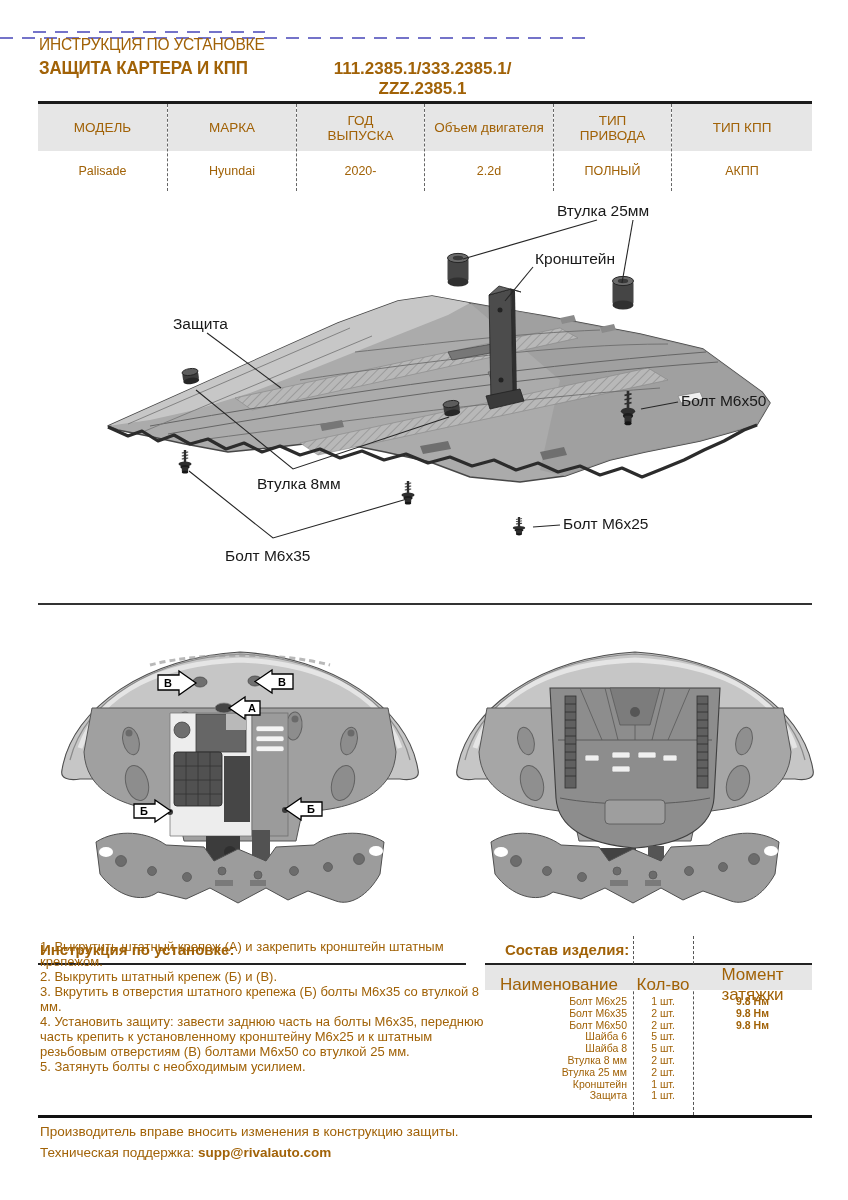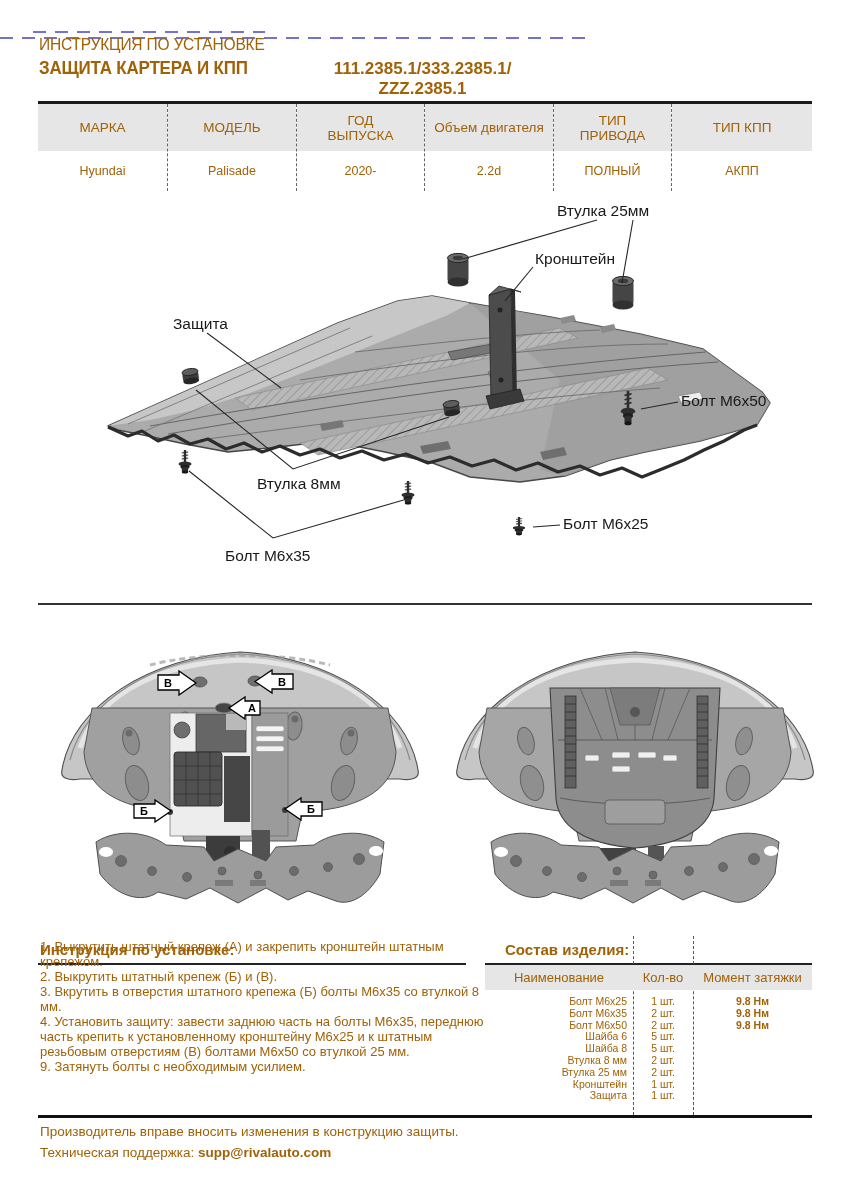--- a/index.html
+++ b/index.html
@@ -32,21 +32,21 @@
   
   .inst-head{position:absolute;left:40px;top:941px;font-size:15px;font-weight:bold;}
   .inst-rule{position:absolute;left:38px;top:963px;width:428px;height:2px;background:#222;}
   .inst-steps{position:absolute;left:40px;top:939px;width:452px;font-size:13px;line-height:15px;}
   
   .comp-head{position:absolute;left:505px;top:941px;font-size:15px;font-weight:bold;}
   .comp-rule{position:absolute;left:485px;top:963px;width:327px;height:2px;background:#222;}
   .comp-dash{position:absolute;top:936px;height:179px;width:0;border-left:1px dashed #555;}
   #comp-dash1{left:633px;} #comp-dash2{left:693px;}
   .comp-header-row{position:absolute;left:485px;top:965px;width:327px;height:25px;background:#e6e6e6;
-                   display:grid;grid-template-columns:148px 60px 119px;align-items:center;font-size:13px;}
+                   display:grid;grid-template-columns:148px 60px 119px;align-items:center;font-size:17px;}
   .comp-header-row div{text-align:center;}
   .comp-rows{position:absolute;left:485px;top:996px;width:327px;}
   .comp-row{display:grid;grid-template-columns:148px 60px 119px;height:11.8px;
             font-size:10.5px;line-height:11.8px;}
   .c-name{text-align:right;padding-right:6px;}
   .c-qty{text-align:center;}
   .c-tq{text-align:center;font-weight:bold;}
   
   .footer1{position:absolute;left:40px;top:1124px;font-size:13.5px;}
   .footer2{position:absolute;left:40px;top:1145px;font-size:13.5px;}
@@ -65,26 +65,26 @@
 
   <div class="title1">ИНСТРУКЦИЯ ПО УСТАНОВКЕ</div>
   <div class="title2">ЗАЩИТА КАРТЕРА И КПП</div>
   <div class="partnums">
     <div>111.2385.1/333.2385.1/</div>
     <div>ZZZ.2385.1</div>
   </div>
 
   <div class="vtable">
     <div class="vt-col">
+      <div class="vt-head">МОДЕЛЬ</div>
+      <div class="vt-cell">Palisade</div>
+    </div>
+    <div class="vt-col">
       <div class="vt-head">МАРКА</div>
       <div class="vt-cell">Hyundai</div>
-    </div>
-    <div class="vt-col">
-      <div class="vt-head">МОДЕЛЬ</div>
-      <div class="vt-cell">Palisade</div>
     </div>
     <div class="vt-col">
       <div class="vt-head">ГОД
 ВЫПУСКА</div>
       <div class="vt-cell">2020-</div>
     </div>
     <div class="vt-col">
       <div class="vt-head">Объем двигателя</div>
       <div class="vt-cell">2.2d</div>
     </div>
@@ -356,21 +356,21 @@
     </g>
   </svg>
 
   <div class="inst-head">Инструкция по установке:</div>
   <div class="inst-rule"></div>
   <div class="inst-steps">
     <div>1. Выкрутить штатный крепеж (А) и закрепить кронштейн штатным крепежом.</div>
     <div>2. Выкрутить штатный крепеж (Б) и (В).</div>
     <div>3. Вкрутить в отверстия штатного крепежа (Б) болты М6х35 со втулкой 8 мм.</div>
     <div>4. Установить защиту: завести заднюю часть на болты М6х35, переднюю часть крепить к установленному кронштейну М6х25 и к штатным резьбовым отверстиям (В) болтами М6х50 со втулкой 25 мм.</div>
-    <div>9. Затянуть болты с необходимым усилием.</div>
+    <div>5. Затянуть болты с необходимым усилием.</div>
   </div>
 
   <div class="comp-head">Состав изделия:</div>
   <div class="comp-rule"></div>
   <div class="comp-dash" id="comp-dash1"></div>
   <div class="comp-dash" id="comp-dash2"></div>
   <div class="comp-header-row">
     <div>Наименование</div>
     <div>Кол-во</div>
     <div>Момент затяжки</div>

